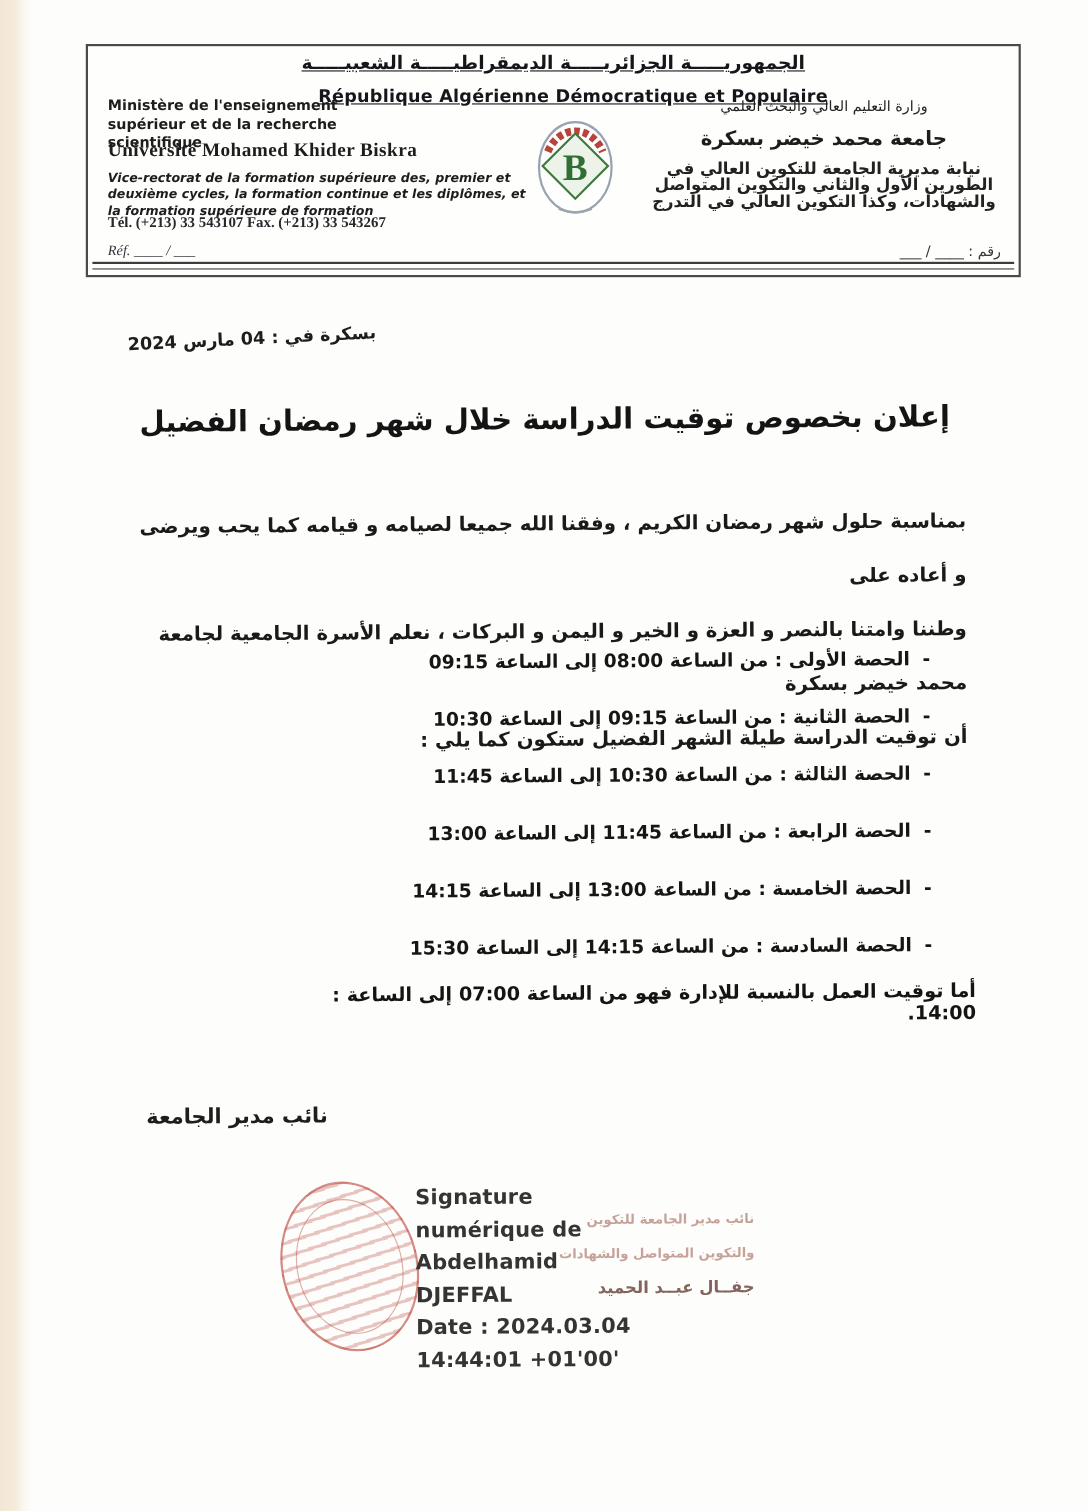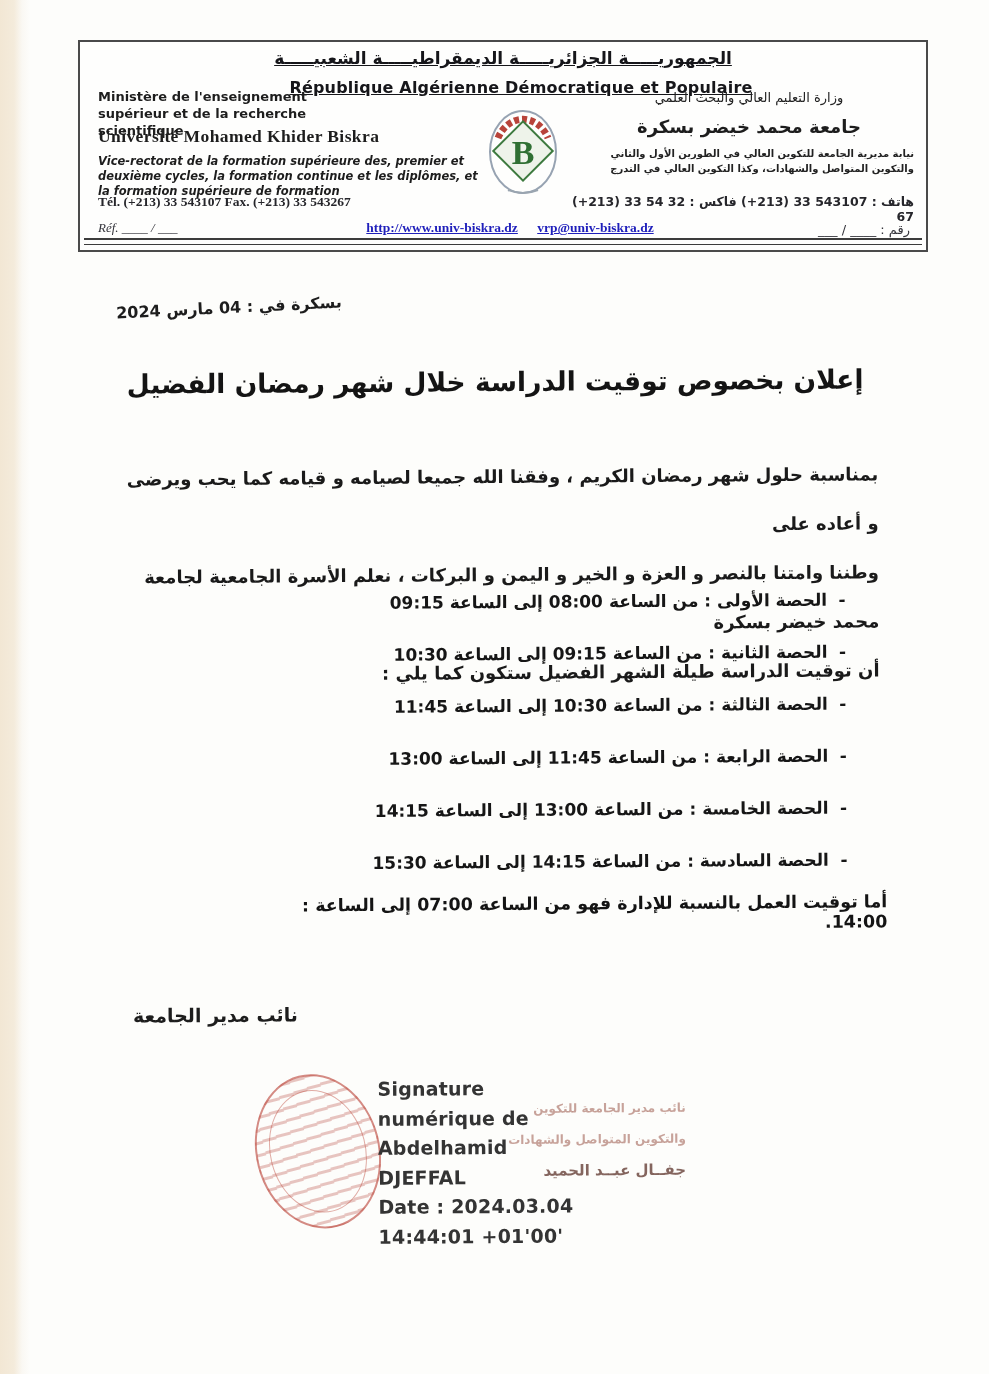--- a/index.html
+++ b/index.html
@@ -18,21 +18,21 @@
   .country-fr{left:0;right:0;top:36px;text-align:center;font-size:16px;font-weight:bold;
     text-decoration:underline;letter-spacing:.2px;color:#16161a;padding-left:36px;}
   .ministry-fr{left:18px;top:46px;width:262px;font-size:13px;font-weight:bold;line-height:17px;}
   .univ-fr{left:18px;top:84px;width:360px;font-family:"Liberation Serif",serif;
     font-size:17.5px;font-weight:bold;letter-spacing:.4px;}
   .vice-fr{left:18px;top:112px;width:392px;font-size:11.5px;font-weight:bold;font-style:italic;line-height:15px;}
   .tel-fr{left:18px;top:152px;font-family:"Liberation Serif",serif;font-size:13.5px;font-weight:bold;color:#26262b;}
   .ref-fr{left:18px;top:178px;font-family:"Liberation Serif",serif;font-style:italic;font-size:13px;color:#33333a;text-align:center;}
   .ministry-ar{right:12px;top:48px;width:330px;text-align:center;font-size:13px;color:#222;}
   .univ-ar{right:12px;top:74px;width:330px;text-align:center;font-size:18px;font-weight:bold;}
-  .vice-ar{right:12px;top:104px;width:330px;text-align:right;font-size:10px;font-weight:bold;line-height:15px;color:#222;}
+  .vice-ar{right:12px;top:104px;width:330px;text-align:center;font-size:15px;font-weight:bold;line-height:15px;color:#222;}
   .tel-ar{right:12px;top:152px;width:360px;text-align:right;font-size:12.5px;font-weight:bold;color:#26262b;}
   .num-ar{right:16px;top:180px;width:220px;text-align:right;font-size:13px;color:#33333a;}
   .links{left:250px;top:178px;width:360px;text-align:center;font-family:"Liberation Serif",serif;
     font-size:13.5px;font-weight:bold;}
   .links a{margin:0 8px;text-decoration:underline;}
   .dblline{left:4px;right:4px;top:196px;height:4px;border-top:2px solid #3c3c3c;border-bottom:1.5px solid #3c3c3c;}
   .logo{left:406px;top:66px;width:74px;height:96px;}
   
   .content{left:0;top:0;width:989px;height:1374px;transform:rotate(-0.4deg);transform-origin:500px 300px;}
   .dateline{left:116px;top:296px;width:230px;font-size:16px;font-weight:bold;
@@ -72,37 +72,32 @@
 
     <div class="abs ministry-fr">Ministère de l'enseignement supérieur et de la recherche scientifique</div>
     <div class="abs univ-fr">Université Mohamed Khider Biskra</div>
     <div class="abs vice-fr">Vice-rectorat de la formation supérieure des, premier et deuxième cycles, la formation continue et les diplômes, et la formation supérieure de formation</div>
     <div class="abs tel-fr">Tél. (+213) 33 543107   Fax. (+213) 33 543267</div>
     <div class="abs ref-fr">Réf. ____ / ___</div>
 
     <div class="abs ministry-ar rtl">وزارة التعليم العالي والبحث العلمي</div>
     <div class="abs univ-ar rtl">جامعة محمد خيضر بسكرة</div>
     <div class="abs vice-ar rtl">نيابة مديرية الجامعة للتكوين العالي في الطورين الأول والثاني والتكوين المتواصل والشهادات، وكذا التكوين العالي في التدرج</div>
-    <div class="abs tel-ar rtl">هاتف : ‎(+213) 33 543107‎   فاكس : ‎(+213) 33 54 32 67‎</div>
     <div class="abs num-ar rtl">رقم : ____ / ___</div>
 
     <div class="abs logo">
       <svg width="74" height="96" viewBox="0 0 74 96">
         <ellipse cx="37" cy="44" rx="33" ry="41" fill="none" stroke="#97a3b2" stroke-width="2"></ellipse>
         <path d="M 12 30 A 28 34 0 0 1 62 30" fill="none" stroke="#b8433a" stroke-width="7" stroke-dasharray="5 3"></path>
         <rect x="16" y="22" width="42" height="42" transform="rotate(45 37 43)" fill="#eef3ea" stroke="#3d7a3f" stroke-width="2"></rect>
         <text x="37" y="56" text-anchor="middle" font-family="Liberation Serif, serif" font-size="34" font-weight="bold" fill="#2f6f33">B</text>
         <path d="M 22 82 q 15 6 30 0" fill="none" stroke="#9aa5b0" stroke-width="2"></path>
       </svg>
     </div>
 
-    <div class="abs links">
-      <a href="#">http://www.univ-biskra.dz</a>
-      <a href="#">vrp@univ-biskra.dz</a>
-    </div>
 
     <div class="abs dblline"></div>
   </div>
 
   <div class="abs content">
 
     <div class="abs dateline rtl">بسكرة في : 04 مارس 2024</div>
 
     <div class="abs doc-title rtl">إعلان بخصوص توقيت الدراسة خلال شهر رمضان الفضيل</div>
 

